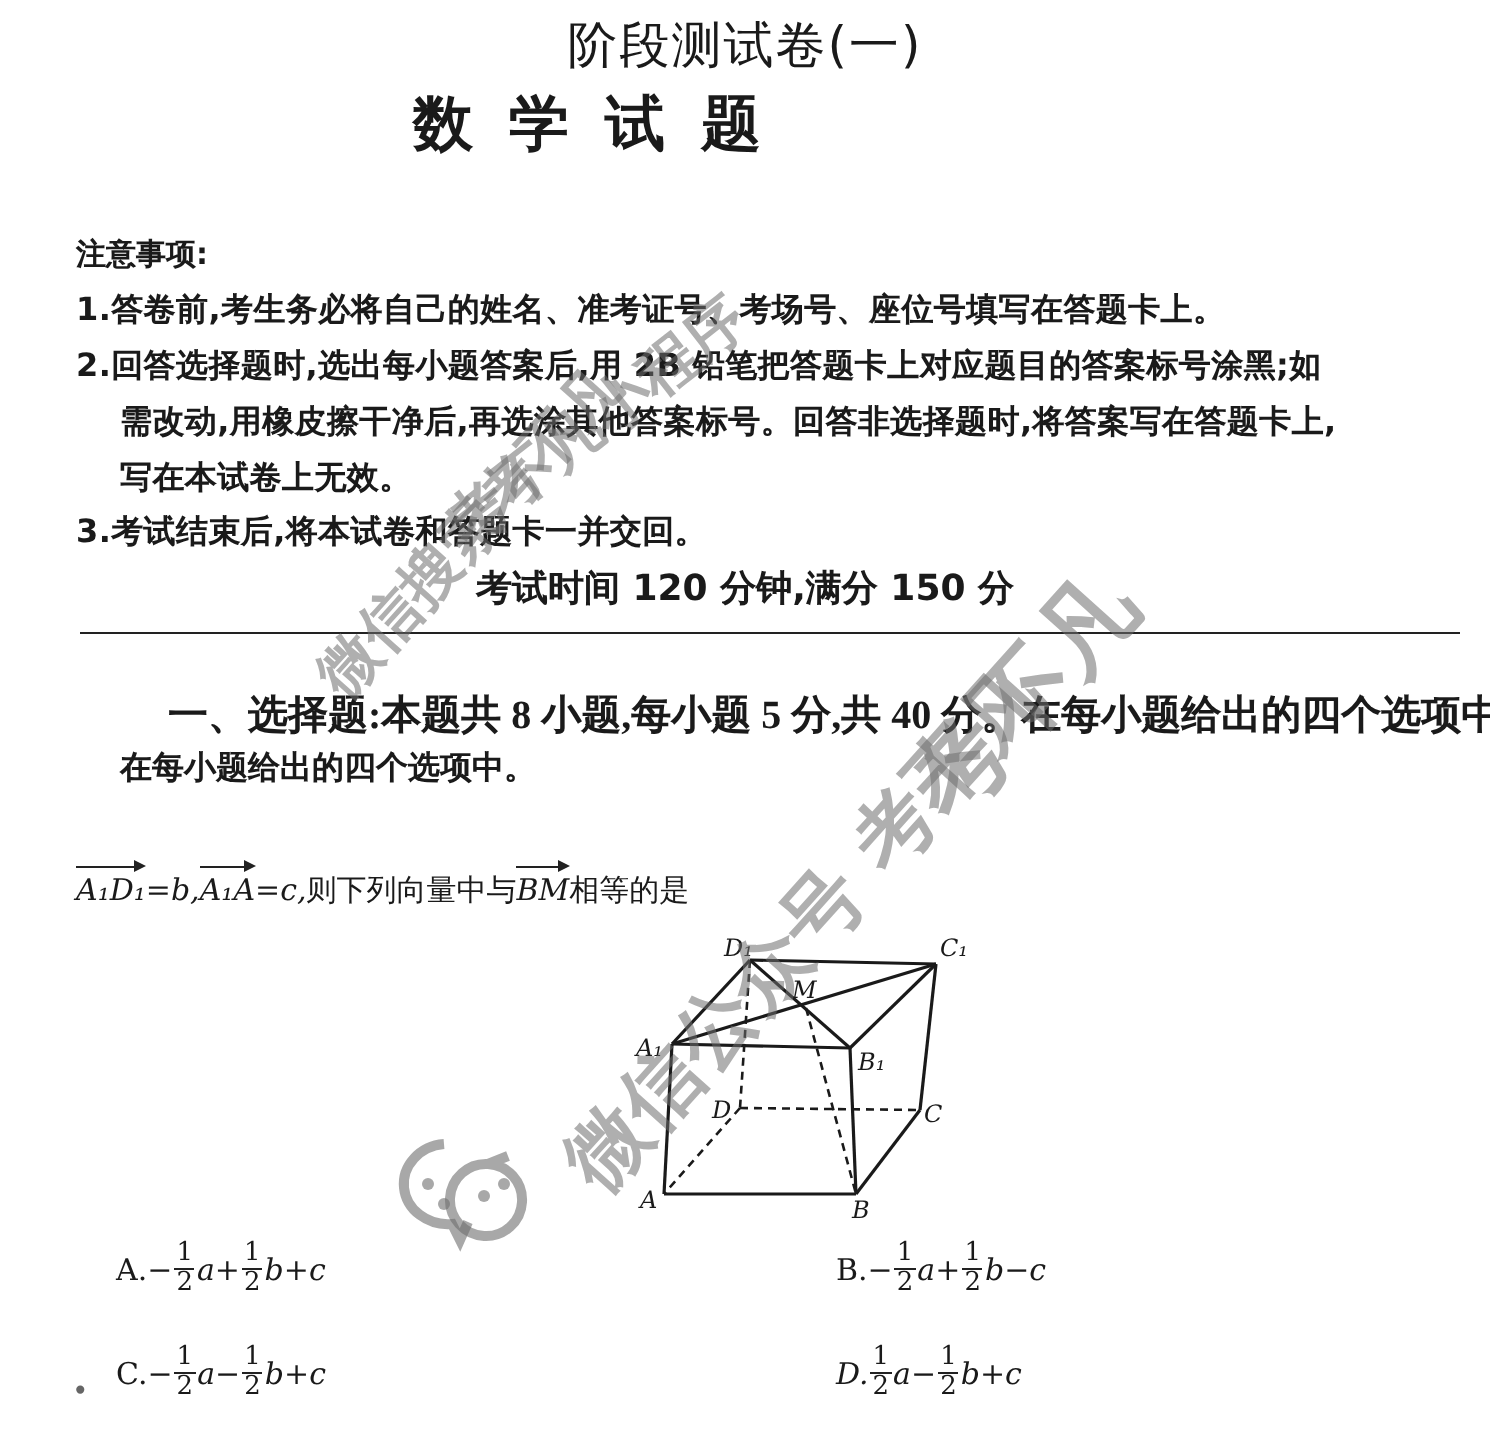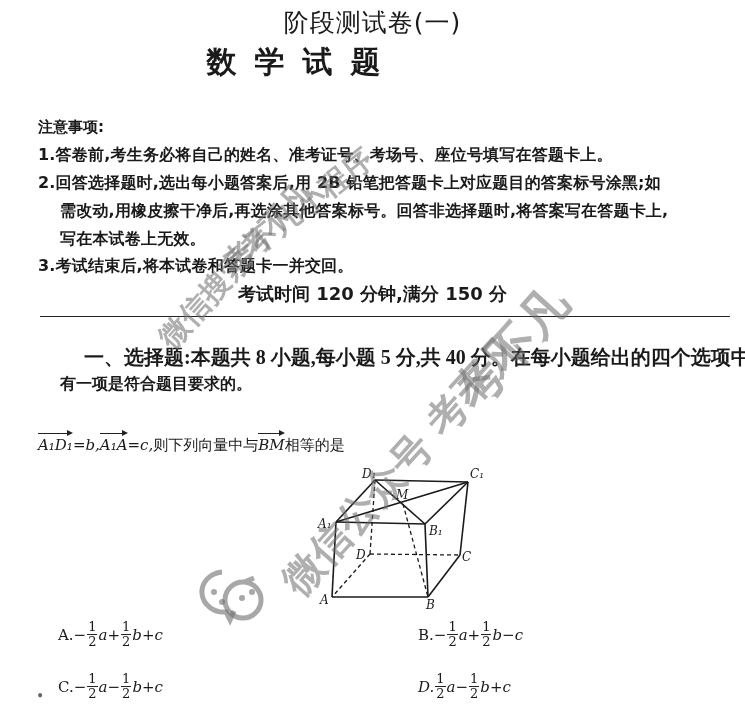--- a/index.html
+++ b/index.html
@@ -90,21 +90,21 @@
   <div class="line" style="top:145px">1.答卷前,考生务必将自己的姓名、准考证号、考场号、座位号填写在答题卡上。</div>
   <div class="line" style="top:173px">2.回答选择题时,选出每小题答案后,用 2B 铅笔把答题卡上对应题目的答案标号涂黑;如</div>
   <div class="line indent" style="top:229px">写在本试卷上无效。</div>
   <div class="line indent" style="top:201px">需改动,用橡皮擦干净后,再选涂其他答案标号。回答非选择题时,将答案写在答题卡上,</div>
   <div class="line" style="top:256px">3.考试结束后,将本试卷和答题卡一并交回。</div>
 
   <div class="exam-time">考试时间 120 分钟,满分 150 分</div>
   <div class="divider"></div>
 
   <div class="section">一、选择题:本题共 8 小题,每小题 5 分,共 40 分。在每小题给出的四个选项中,只</div>
-  <div class="section2">有一项是符合题目要求的。</div>
+  <div class="section2">在每小题给出的四个选项中。</div>
 
   <div class="q1" style="top:436px">
     <span class="math vec">A₁D₁</span><span class="math">=b,</span><span class="math vec">A₁A</span><span class="math">=c,</span><span>则下列向量中与</span><span class="math vec">BM</span><span>相等的是</span>
   </div>
 
   <svg class="figure" viewBox="0 0 190 150">
     <g stroke="#1a1a1a" stroke-width="1.6" fill="none">
 
       <line x1="26" y1="60" x2="65" y2="18"></line>
       <line x1="65" y1="18" x2="158" y2="20"></line>

